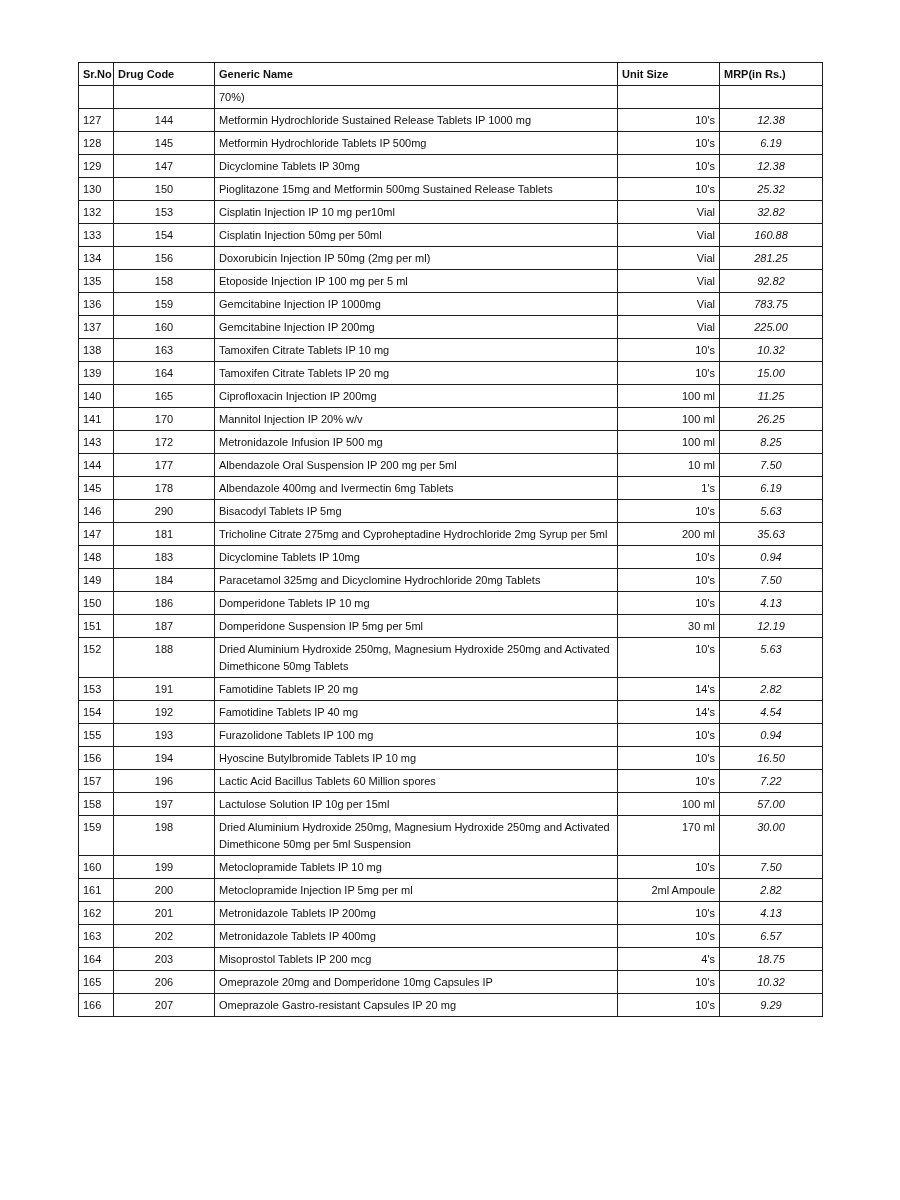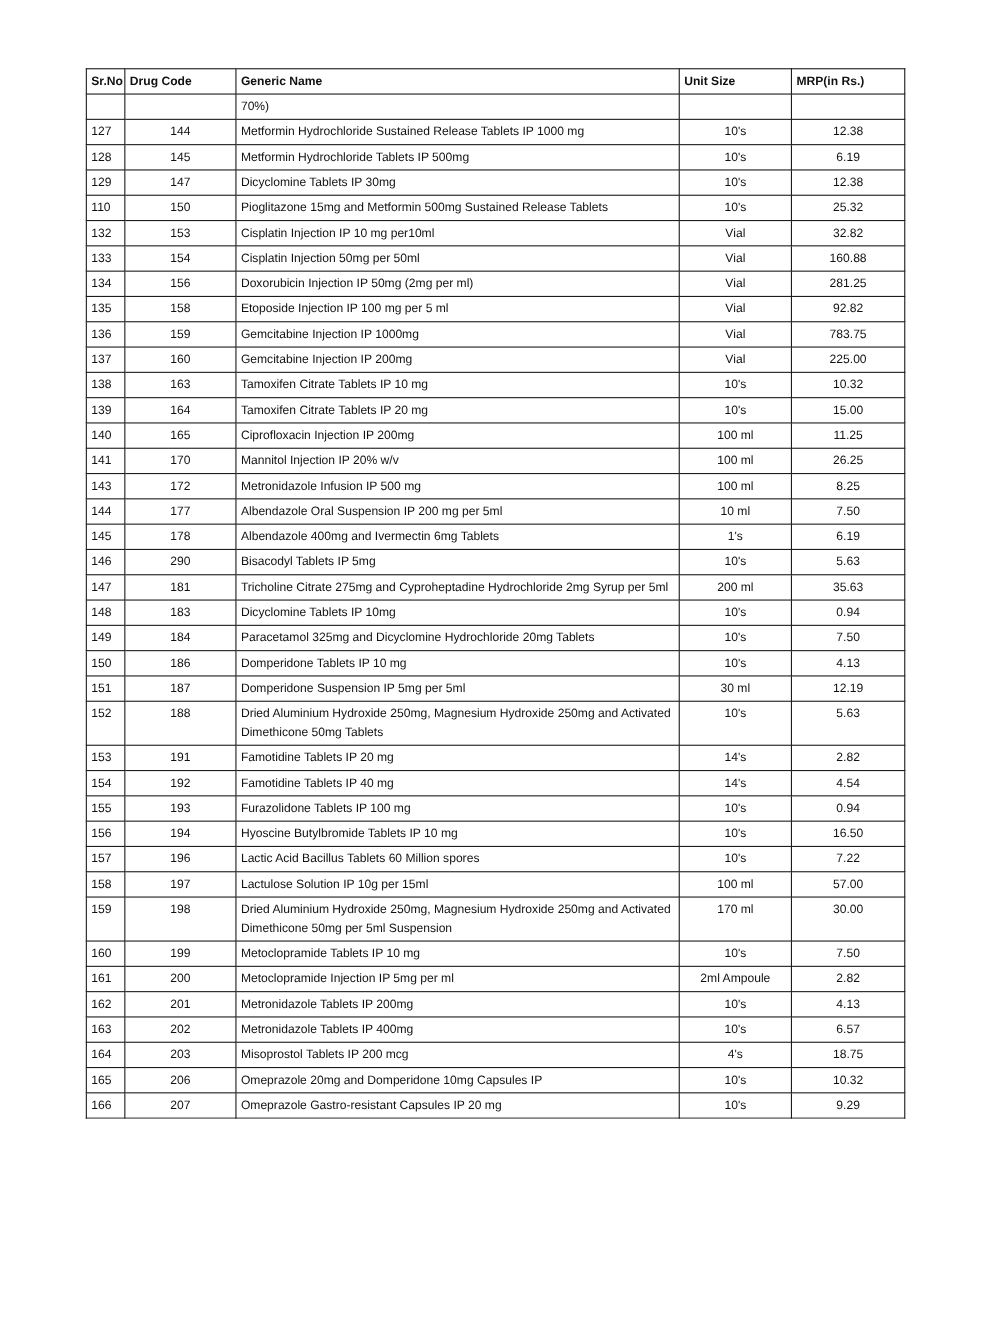--- a/index.html
+++ b/index.html
@@ -36,22 +36,22 @@
     word-wrap: break-word;
   }
   .doc-table thead th {
     font-weight: bold;
     text-align: left;
     white-space: nowrap;
   }
   .c-sr   { text-align: left; }
   .c-code { text-align: center; }
   .c-name { text-align: left; margin-top: 31px; }
-  .c-unit { text-align: center; white-space: nowrap; }
-  .c-mrp  { text-align: center; }
+  .c-unit { text-align: right; white-space: nowrap; }
+  .c-mrp  { text-align: center; font-style: italic; }
 </style>
 </head>
 <body>
 
 <div class="page">
   <table class="doc-table">
     <colgroup>
       <col style="width:35px">
       <col style="width:101px">
       <col style="width:403px">
@@ -90,21 +90,21 @@
           <td class="c-mrp">6.19</td>
         </tr>
         <tr>
           <td class="c-sr">129</td>
           <td class="c-code">147</td>
           <td class="c-name">Dicyclomine Tablets IP 30mg</td>
           <td class="c-unit">10's</td>
           <td class="c-mrp">12.38</td>
         </tr>
         <tr>
-          <td class="c-sr">110</td>
+          <td class="c-sr">130</td>
           <td class="c-code">150</td>
           <td class="c-name">Pioglitazone 15mg and Metformin 500mg Sustained Release Tablets</td>
           <td class="c-unit">10's</td>
           <td class="c-mrp">25.32</td>
         </tr>
         <tr>
           <td class="c-sr">132</td>
           <td class="c-code">153</td>
           <td class="c-name">Cisplatin Injection IP 10 mg per10ml</td>
           <td class="c-unit">Vial</td>

